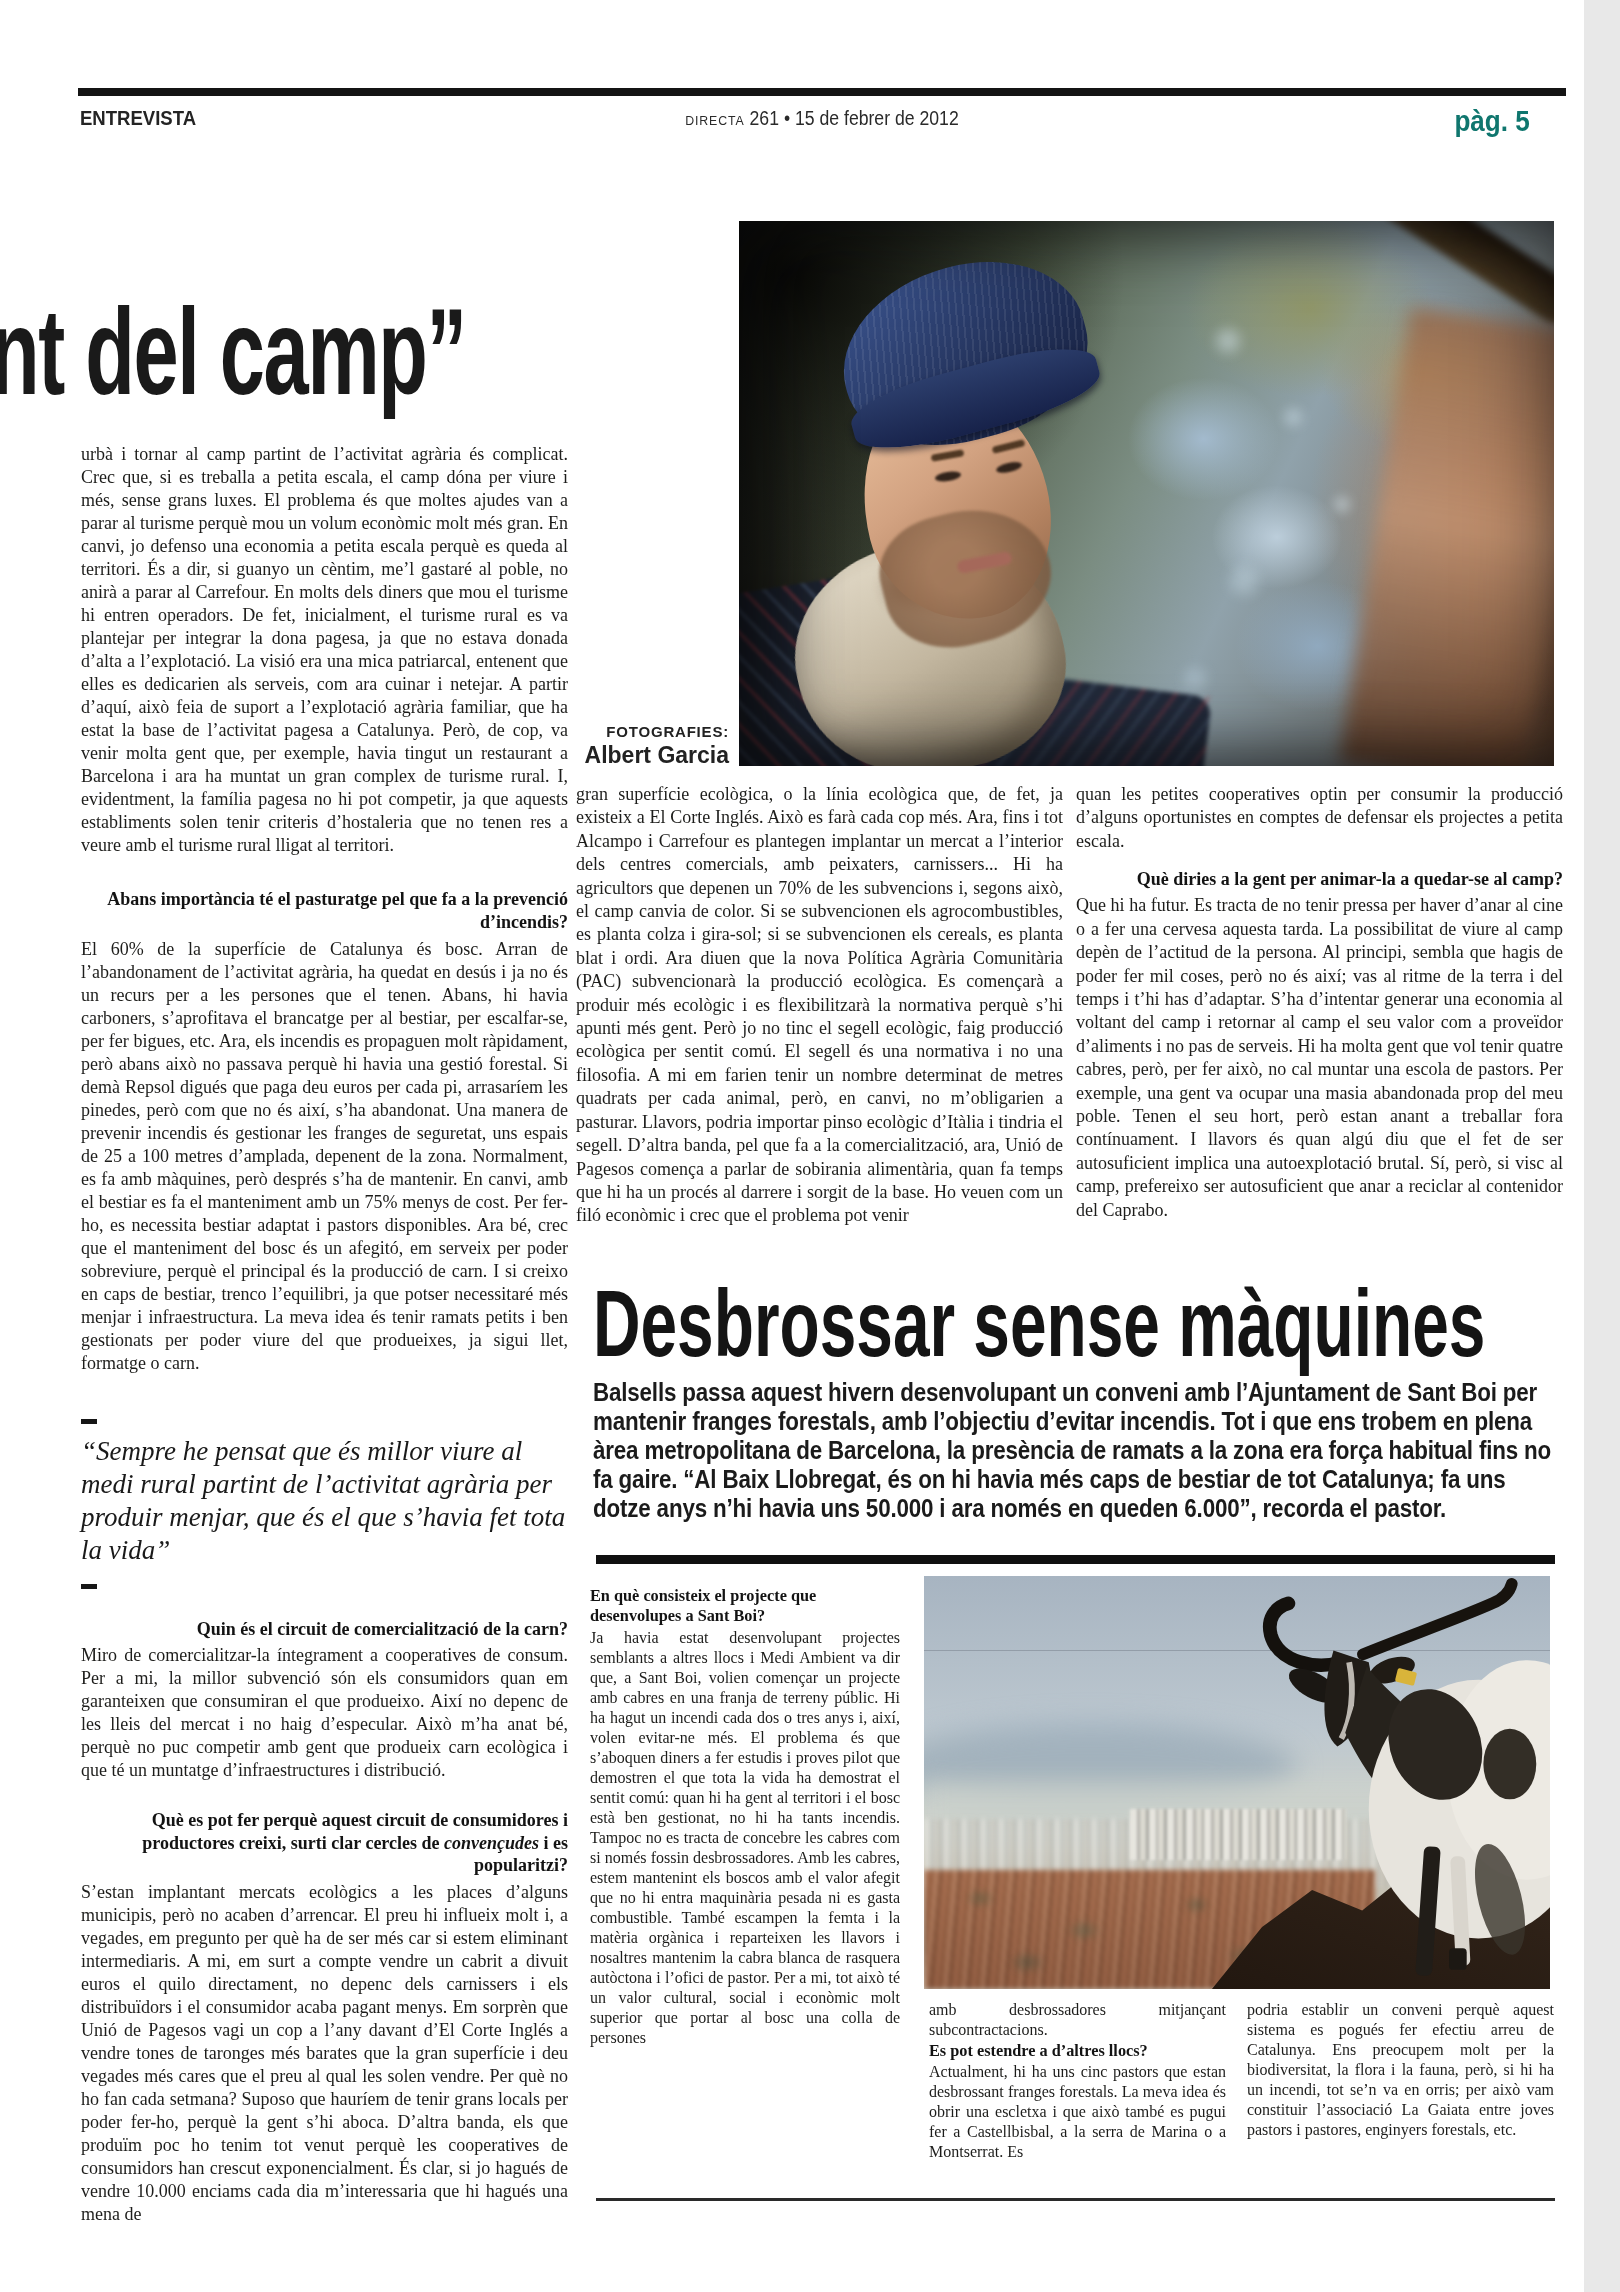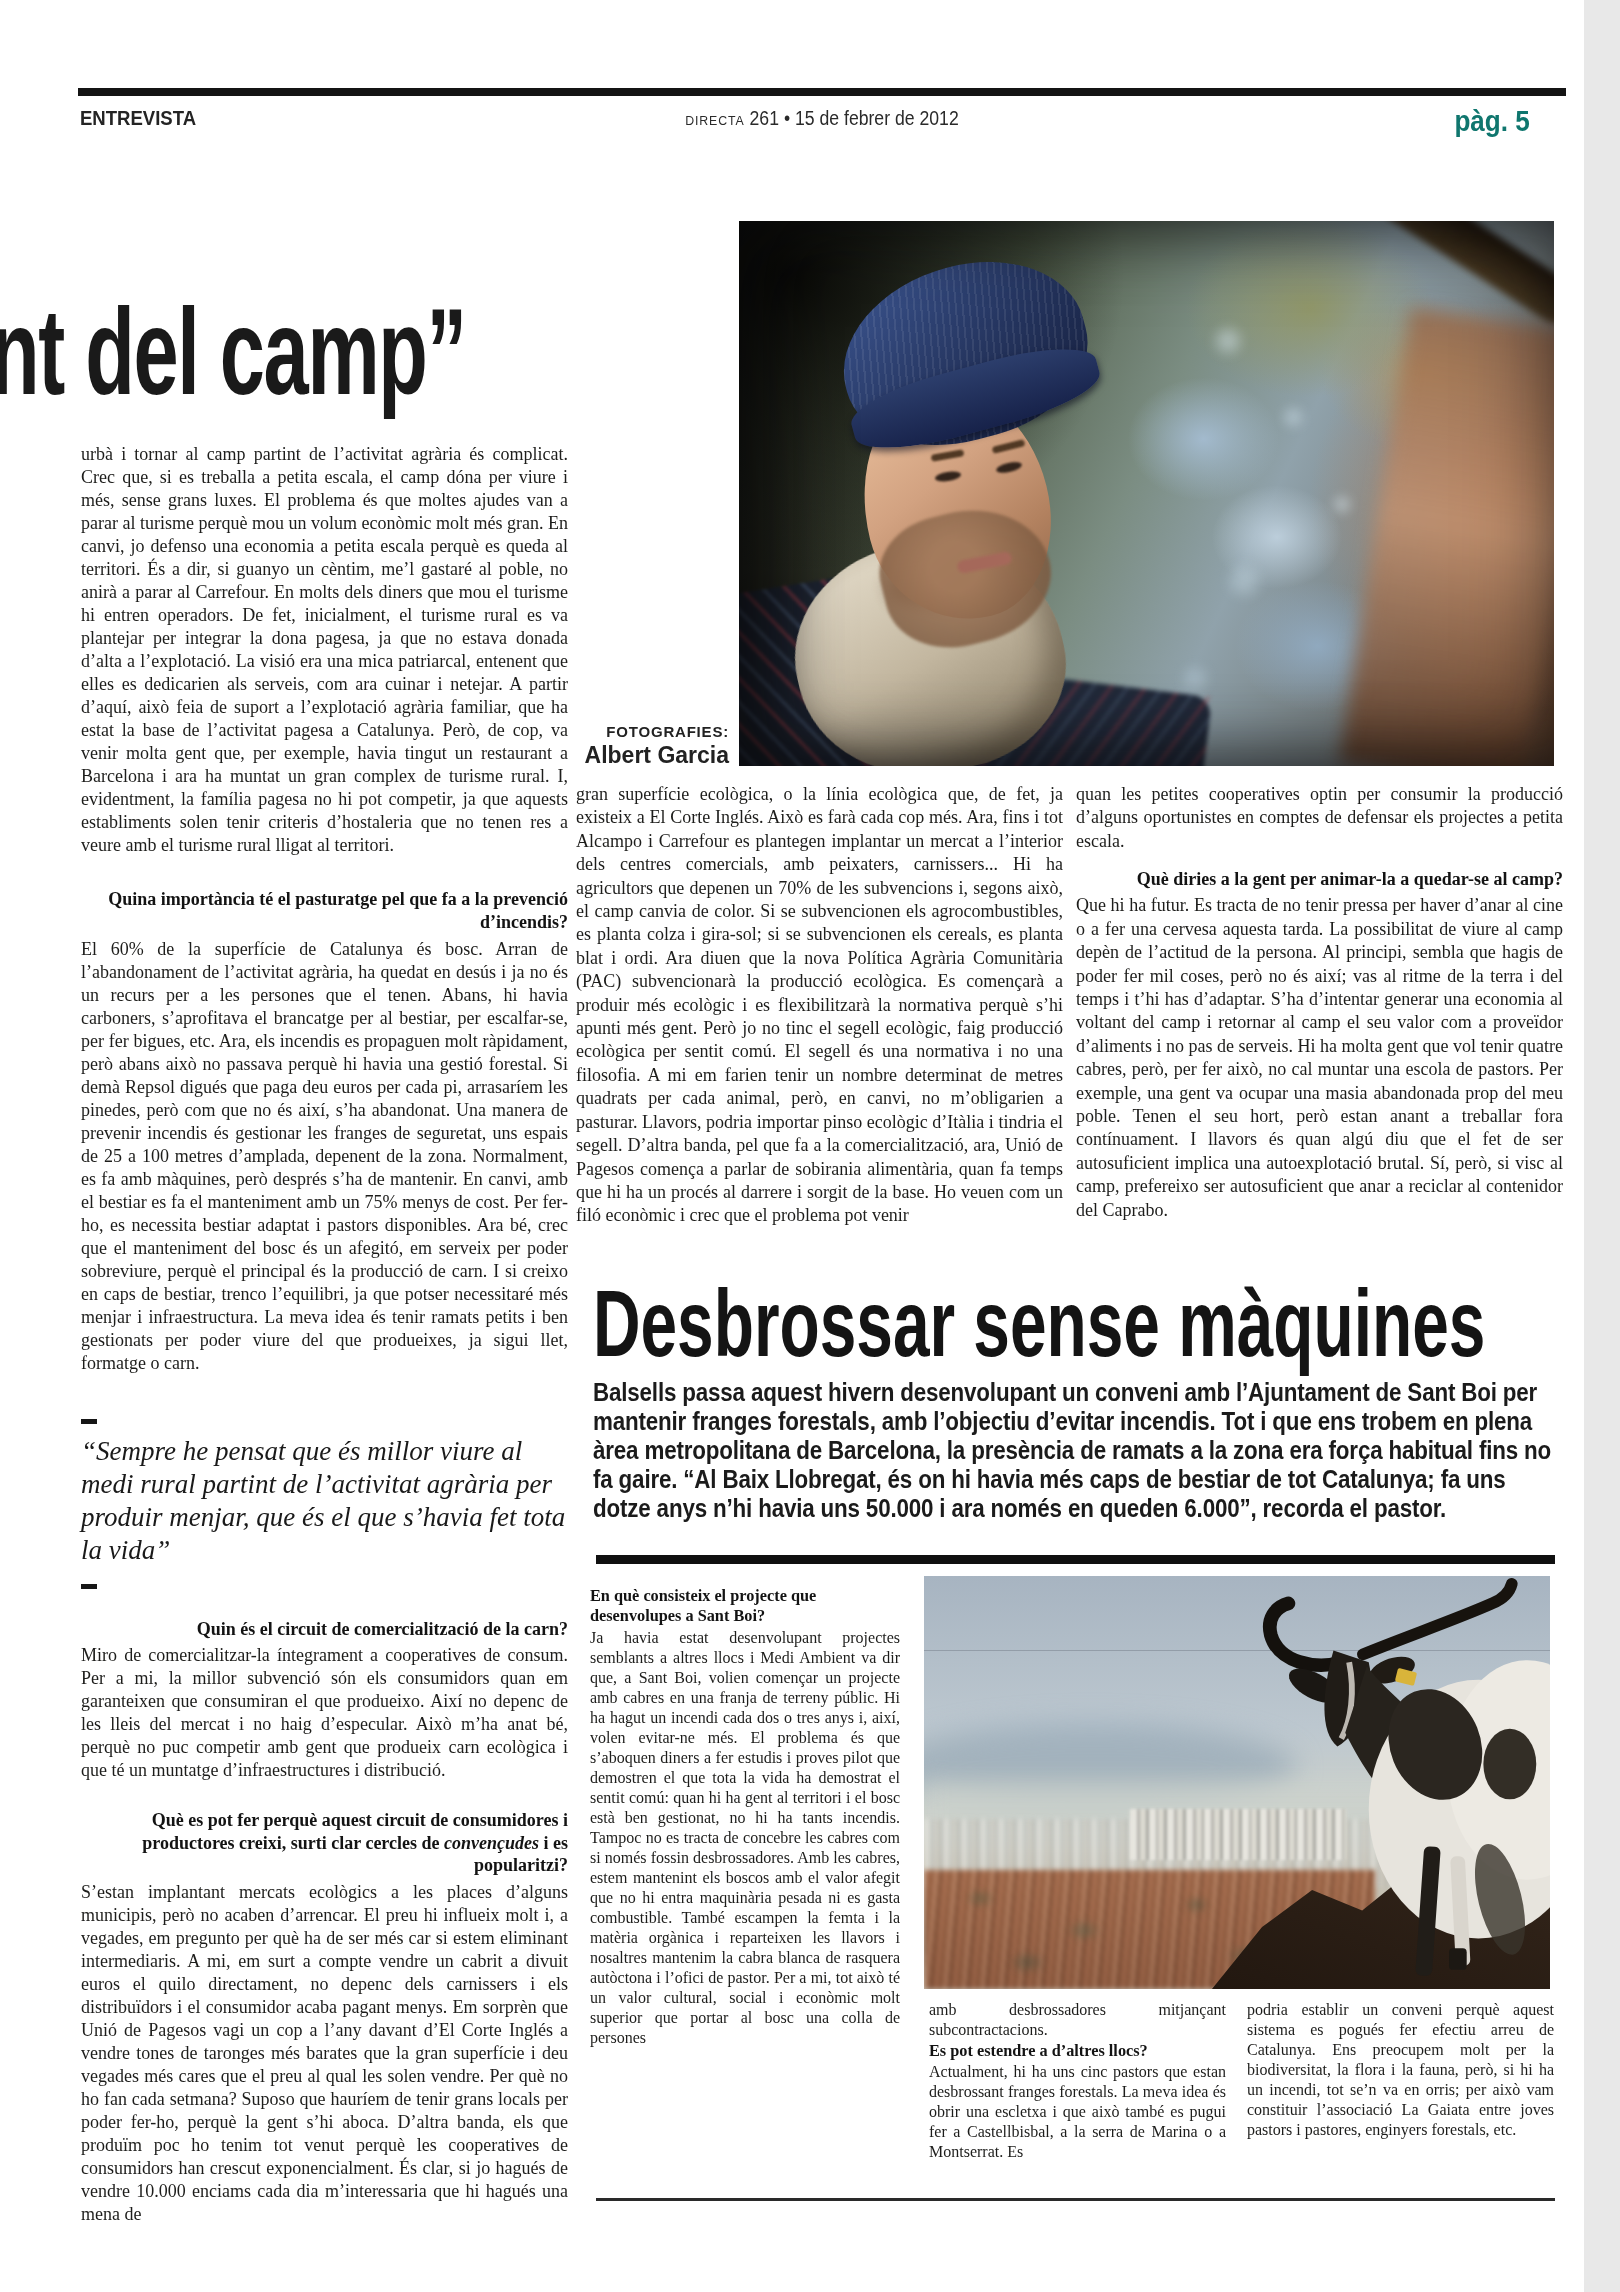--- a/index.html
+++ b/index.html
@@ -184,21 +184,21 @@
     <div class="pm-brim"></div>
     <div class="pm-vignette"></div>
   </div>
 
   <div class="credit sans">
     <div class="credit-label">FOTOGRAFIES:</div>
     <div class="credit-name">Albert Garcia</div>
   </div>
 
   <p class="body c-left pos-intro">urbà i tornar al camp partint de l’activitat agrària és complicat. Crec que, si es treballa a petita escala, el camp dóna per viure i més, sense grans luxes. El problema és que moltes ajudes van a parar al turisme perquè mou un volum econòmic molt més gran. En canvi, jo defenso una economia a petita escala perquè es queda al territori. És a dir, si guanyo un cèntim, me’l gastaré al poble, no anirà a parar al Carrefour. En molts dels diners que mou el turisme hi entren operadors. De fet, inicialment, el turisme rural es va plantejar per integrar la dona pagesa, ja que no estava donada d’alta a l’explotació. La visió era una mica patriarcal, entenent que elles es dedicarien als serveis, com ara cuinar i netejar. A partir d’aquí, això feia de suport a l’explotació agrària familiar, que ha estat la base de l’activitat pagesa a Catalunya. Però, de cop, va venir molta gent que, per exemple, havia tingut un restaurant a Barcelona i ara ha muntat un gran complex de turisme rural. I, evidentment, la família pagesa no hi pot competir, ja que aquests establiments solen tenir criteris d’hostaleria que no tenen res a veure amb el turisme rural lligat al territori.</p>
-  <p class="q c-left pos-q1">Quina importància té el pasturatge pel que fa a la prevenció d’incendis?</p>
+  <p class="q c-left pos-q1">Abans importància té el pasturatge pel que fa a la prevenció d’incendis?</p>
   <p class="body c-left pos-a1">El 60% de la superfície de Catalunya és bosc. Arran de l’abandonament de l’activitat agrària, ha quedat en desús i ja no és un recurs per a les persones que el tenen. Abans, hi havia carboners, s’aprofitava el brancatge per al bestiar, per escalfar-se, per fer bigues, etc. Ara, els incendis es propaguen molt ràpidament, però abans això no passava perquè hi havia una gestió forestal. Si demà Repsol digués que paga deu euros per cada pi, arrasaríem les pinedes, però com que no és així, s’ha abandonat. Una manera de prevenir incendis és gestionar les franges de seguretat, uns espais de 25 a 100 metres d’amplada, depenent de la zona. Normalment, es fa amb màquines, però després s’ha de mantenir. En canvi, amb el bestiar es fa el manteniment amb un 75% menys de cost. Per fer-ho, es necessita bestiar adaptat i pastors disponibles. Ara bé, crec que el manteniment del bosc és un afegitó, em serveix per poder sobreviure, perquè el principal és la producció de carn. I si creixo en caps de bestiar, trenco l’equilibri, ja que potser necessitaré més menjar i infraestructura. La meva idea és tenir ramats petits i ben gestionats per poder viure del que produeixes, ja sigui llet, formatge o carn.</p>
   <div class="qdash d1"></div>
   <blockquote class="pullquote">“Sempre he pensat que és millor viure al medi rural partint de l’activitat agrària per produir menjar, que és el que s’havia fet tota la vida”</blockquote>
   <div class="qdash d2"></div>
   <p class="q c-left pos-q2">Quin és el circuit de comercialització de la carn?</p>
   <p class="body c-left pos-a2">Miro de comercialitzar-la íntegrament a cooperatives de consum. Per a mi, la millor subvenció són els consumidors quan em garanteixen que consumiran el que produeixo. Així no depenc de les lleis del mercat i no haig d’especular. Això m’ha anat bé, perquè no puc competir amb gent que produeix carn ecològica i que té un muntatge d’infraestructures i distribució.</p>
   <p class="q c-left pos-q3"><span>Què es pot fer perquè aquest circuit de consumidores i productores creixi, surti clar cercles de </span><i>convençudes</i><span> i es popularitzi?</span></p>
   <p class="body c-left pos-a3">S’estan implantant mercats ecològics a les places d’alguns municipis, però no acaben d’arrencar. El preu hi influeix molt i, a vegades, em pregunto per què ha de ser més car si estem eliminant intermediaris. A mi, em surt a compte vendre un cabrit a divuit euros el quilo directament, no depenc dels carnissers i els distribuïdors i el consumidor acaba pagant menys. Em sorprèn que Unió de Pagesos vagi un cop a l’any davant d’El Corte Inglés a vendre tones de taronges més barates que la gran superfície i deu vegades més cares que el preu al qual les solen vendre. Per què no ho fan cada setmana? Suposo que hauríem de tenir grans locals per poder fer-ho, perquè la gent s’hi aboca. D’altra banda, els que produïm poc ho tenim tot venut perquè les cooperatives de consumidors han crescut exponencialment. És clar, si jo hagués de vendre 10.000 enciams cada dia m’interessaria que hi hagués una mena de</p>
 
   <p class="body c-mid">gran superfície ecològica, o la línia ecològica que, de fet, ja existeix a El Corte Inglés. Això es farà cada cop més. Ara, fins i tot Alcampo i Carrefour es plantegen implantar un mercat a l’interior dels centres comercials, amb peixaters, carnissers... Hi ha agricultors que depenen un 70% de les subvencions i, segons això, el camp canvia de color. Si se subvencionen els agrocombustibles, es planta colza i gira-sol; si se subvencionen els cereals, es planta blat i ordi. Ara diuen que la nova Política Agrària Comunitària (PAC) subvencionarà la producció ecològica. Es començarà a produir més ecològic i es flexibilitzarà la normativa perquè s’hi apunti més gent. Però jo no tinc el segell ecològic, faig producció ecològica per sentit comú. El segell és una normativa i no una filosofia. A mi em farien tenir un nombre determinat de metres quadrats per cada animal, però, en canvi, no m’obligarien a pasturar. Llavors, podria importar pinso ecològic d’Itàlia i tindria el segell. D’altra banda, pel que fa a la comercialització, ara, Unió de Pagesos comença a parlar de sobirania alimentària, quan fa temps que hi ha un procés al darrere i sorgit de la base. Ho veuen com un filó econòmic i crec que el problema pot venir</p>

